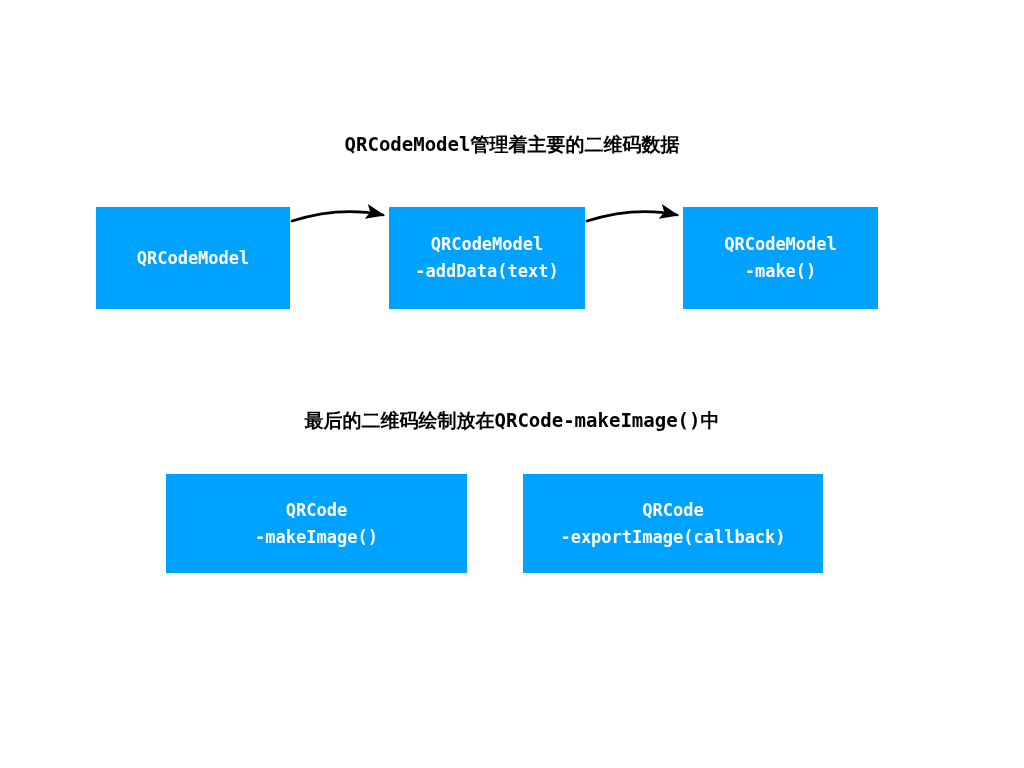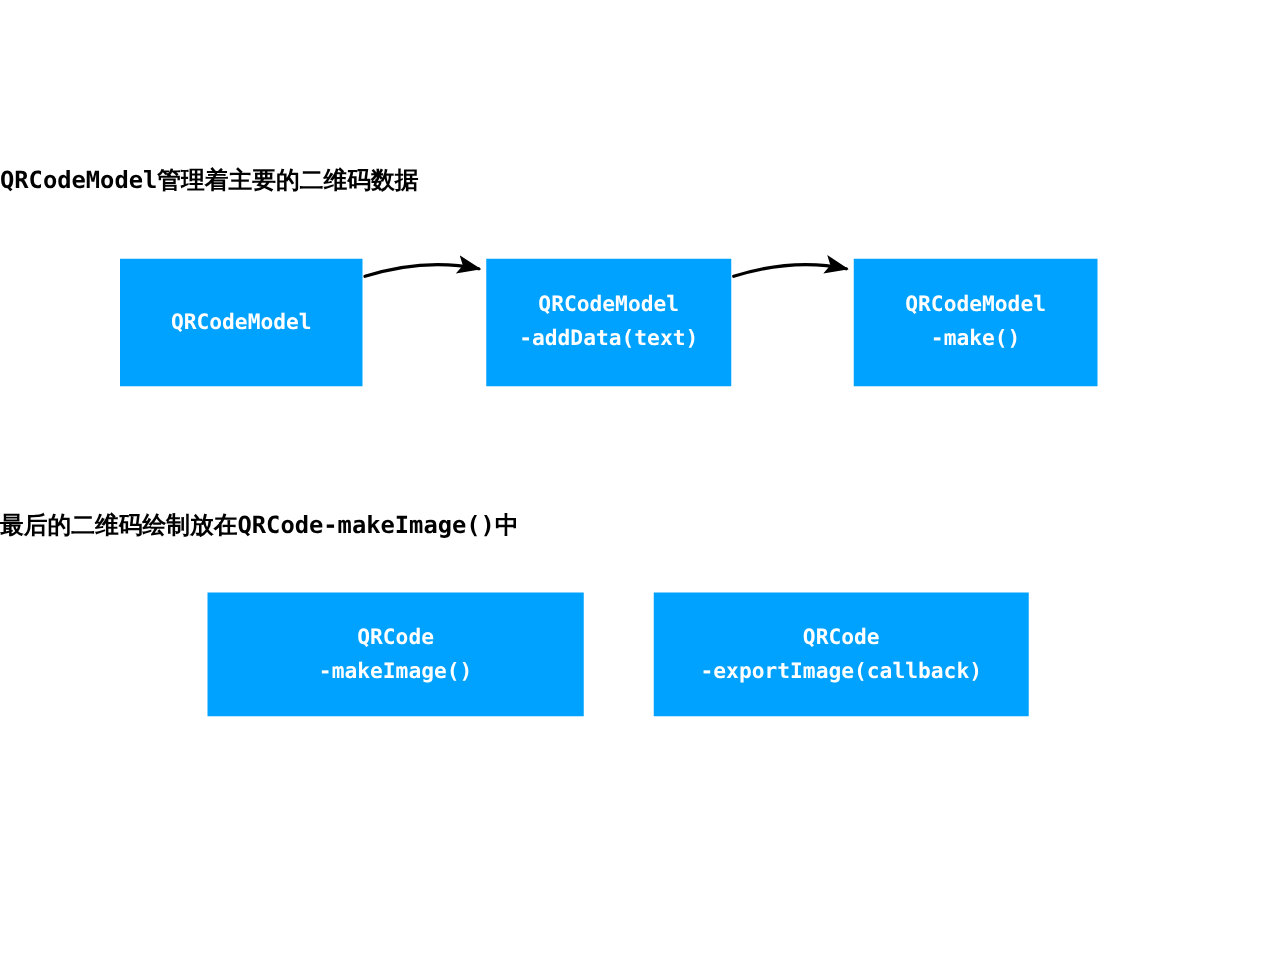--- a/index.html
+++ b/index.html
@@ -31,30 +31,30 @@
     font-weight: bold;
     color: #000000;
     white-space: nowrap;
     letter-spacing: 0px;
   }
 
   #title-main {
     left: 0;
     top: 131px;
     width: 1024px;
-    text-align: left;
+    text-align: center;
     font-size: 19px;
     line-height: 26px;
   }
 
   #caption-block {
     left: 0;
     top: 404px;
     width: 1024px;
-    text-align: left;
+    text-align: center;
     font-size: 19px;
     line-height: 33px;
   }
   #caption-block .cap-line {
     display: block;
     white-space: nowrap;
   }
 
   
   .node-box {

